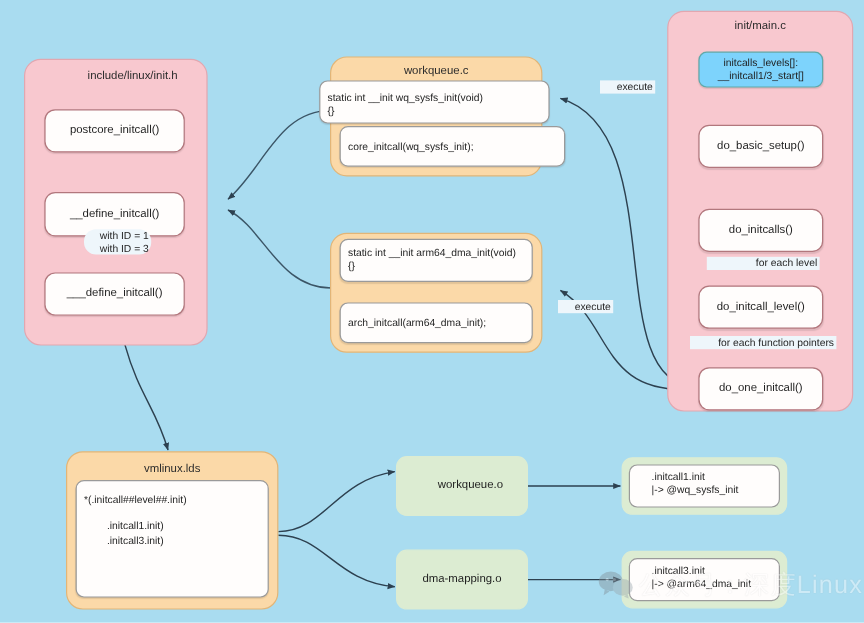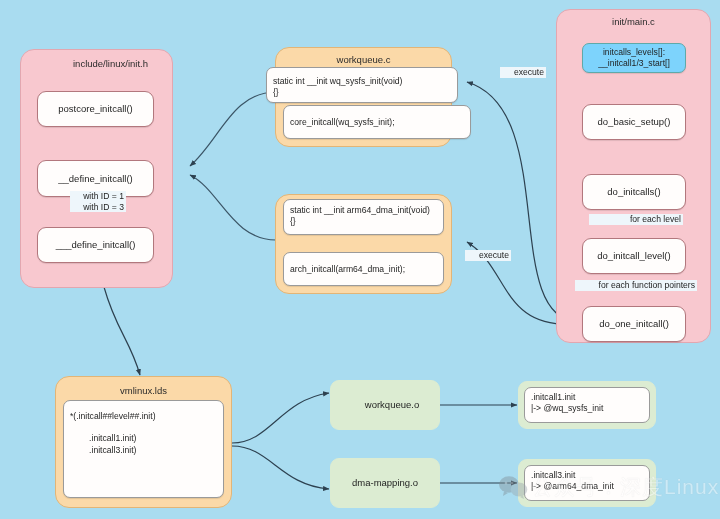--- a/index.html
+++ b/index.html
@@ -92,21 +92,21 @@
     display: block;
     padding: 5px;
   }
   .inner-white {
     box-sizing: border-box;
     width: 100%;
     height: 100%;
     background: #fffdfc;
     border: 1px solid #9a9a9a;
     border-radius: 7px;
-    padding: 4px 6px;
+    padding: 4px 18px;
     font-size: 8.6px;
     line-height: 1.32;
     white-space: pre-line;
     text-align: left;
     color: #1e1e1e;
   }
 
   
   .edge-label {
     position: absolute;
@@ -186,21 +186,21 @@
     </div>
     <div class="box" style="left:37px; top:91px; width:117px; height:36px;">
       <span>postcore_initcall()</span>
     </div>
     <div class="box" style="left:37px; top:160px; width:117px; height:37px;">
       <span>__define_initcall()</span>
     </div>
     <div class="box" style="left:37px; top:227px; width:117px; height:36px;">
       <span>___define_initcall()</span>
     </div>
-    <div class="edge-label" style="left:70px; top:191px; width:52px;">with ID = 1
+    <div class="edge-label" style="left:70px; top:191px; width:52px;border-radius:10px;">with ID = 1
 with ID = 3</div>
 
     <div class="panel orange" style="left:275px; top:47px; width:177px; height:100px;">
       <div class="panel-title" style="top:6px;">workqueue.c</div>
     </div>
     <div class="box code" style="left:266px; top:67px; width:192px; height:36px;align-items:flex-end;">
       <span>static int __init wq_sysfs_init(void)
 {}</span>
     </div>
     <div class="box code" style="left:283px; top:105px; width:188px; height:34px; align-items:center;">

